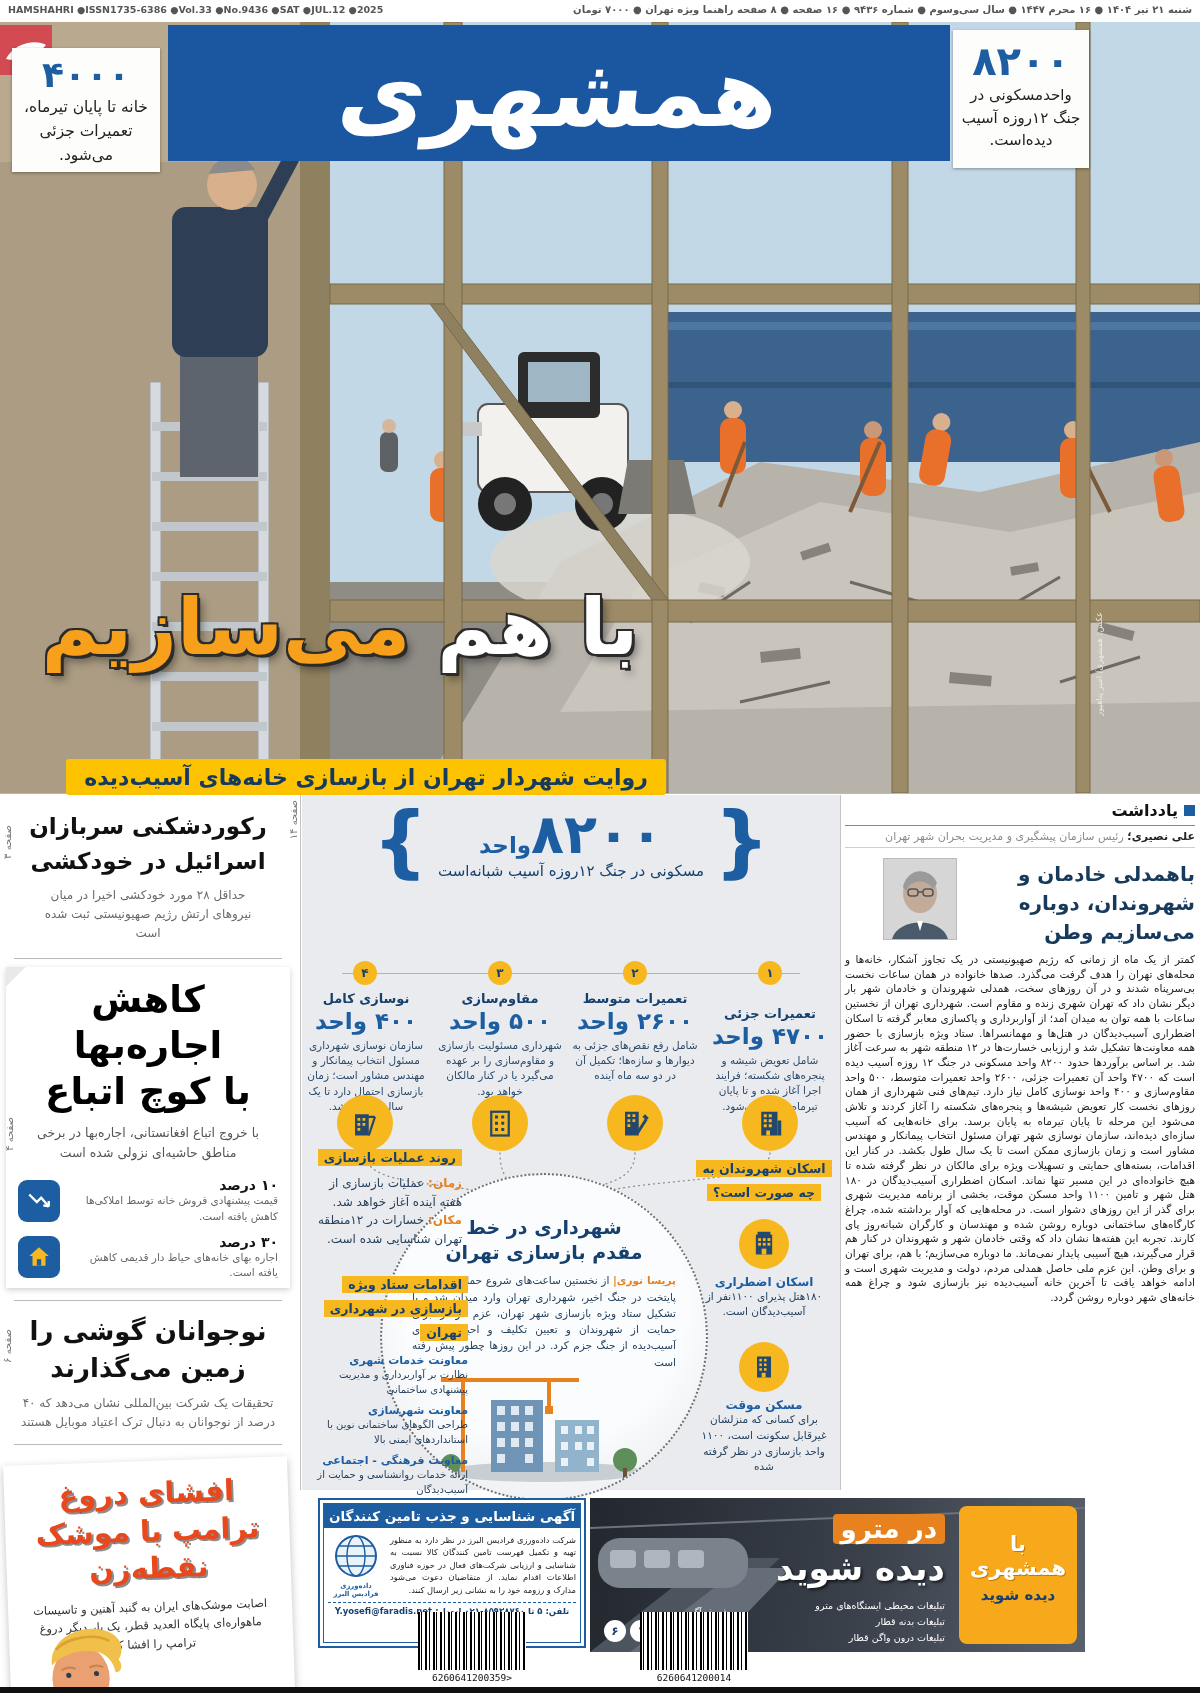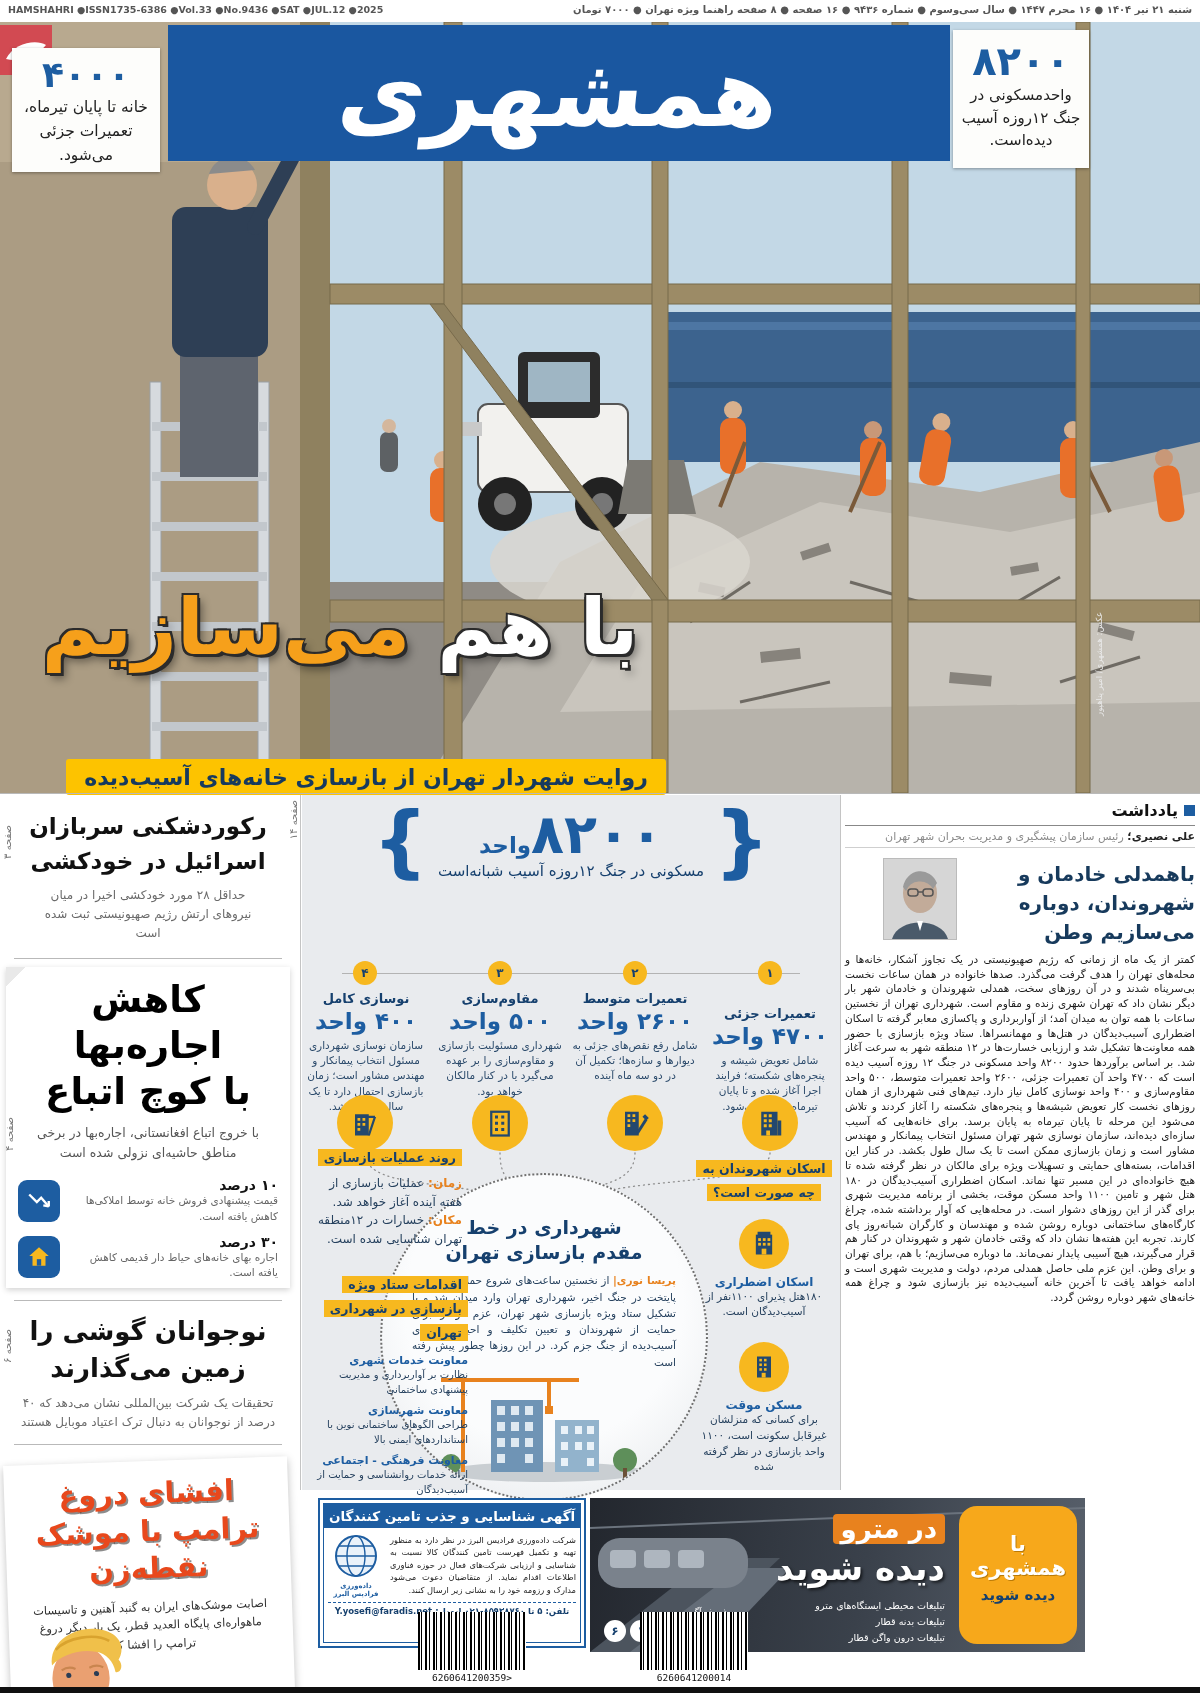--- a/index.html
+++ b/index.html
@@ -500,21 +500,21 @@
     <svg class="abs" style="left:0;top:0;" width="495" height="154" viewBox="0 0 495 154">
       <polygon points="0,154 120,60 190,60 90,154" fill="#4c545e"></polygon>
       <polygon points="40,154 150,70 200,70 120,154" fill="#646d78"></polygon>
       <rect x="8" y="40" width="150" height="50" rx="22" fill="#7a828c"></rect>
       <rect x="20" y="52" width="26" height="18" rx="4" fill="#aeb6bf"></rect>
       <rect x="54" y="52" width="26" height="18" rx="4" fill="#aeb6bf"></rect>
       <rect x="88" y="52" width="26" height="18" rx="4" fill="#aeb6bf"></rect>
       <path d="M0,30 L495,10" stroke="#6b737d" stroke-width="2"></path>
     </svg>
 
-    <div class="abs" style="right:8px;top:8px;width:118px;height:138px;background:#f7a81b;border-radius:18px;text-align:center;">
+    <div class="abs" style="right:8px;top:8px;width:118px;height:138px;background:#f7a81b;border-radius:8px;text-align:center;">
       <div style="font-size:21px;font-weight:bold;color:#fff;margin-top:26px;text-shadow:1px 1px 0 #b97a08;">با همشهری</div>
       <div style="font-size:15px;font-weight:bold;color:#16406e;margin-top:6px;">دیده شوید</div>
     </div>
 
     <div class="abs" style="right:140px;top:16px;text-align:right;">
       <span style="font-size:26px;font-weight:bold;color:#fff;background:#e8821e;padding:0 8px;border-radius:4px;">در مترو</span>
       <div style="font-size:34px;font-weight:bold;color:#fff;margin-top:4px;text-shadow:2px 2px 3px rgba(0,0,0,.6);">دیده شوید</div>
     </div>
 
     <div class="abs" style="right:140px;top:100px;font-size:9.5px;color:#fff;line-height:1.7;text-align:right;">

